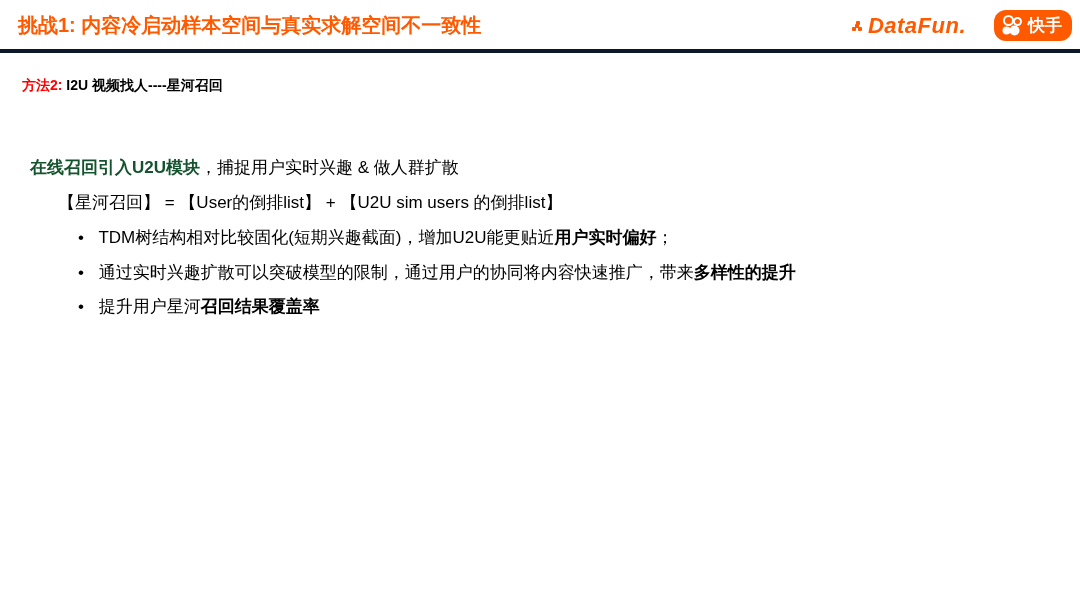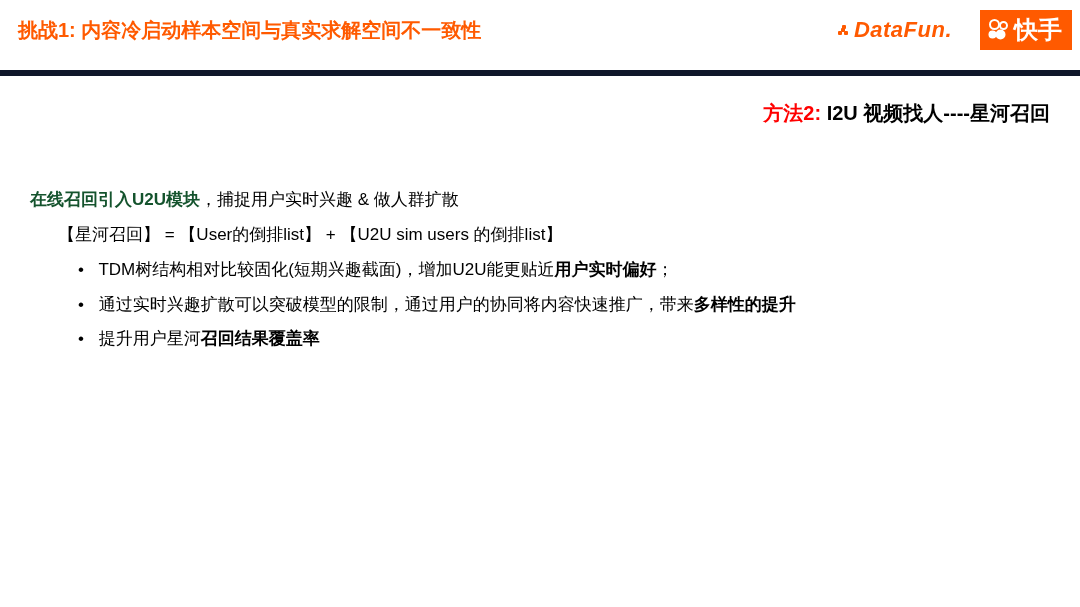--- a/index.html
+++ b/index.html
@@ -8,22 +8,22 @@
       background: #fff;
       width: 1080px;
       height: 607px;
       position: relative;
       overflow: hidden;
     }
     .header {
       display: flex;
       align-items: center;
       justify-content: space-between;
-      padding: 10px 0 20px 18px;
-      border-bottom: 6px solid #0f172a;
+      padding: 10px 0 8px 18px;
+      border-bottom: 4px solid #0f172a;
     }
     .title {
       color: #ff5a00;
       font-size: 20px;
       font-weight: bold;
     }
     .logos {
       display: flex;
       align-items: center;
       gap: 28px;
@@ -55,23 +55,23 @@
       border-radius: 1px;
     }
     .logo-datafun .dots::before { top: 2px; left: 4px; }
     .logo-datafun .dots::after { top: 8px; left: 0; box-shadow: 6px 0 #ff5a00, 3px -3px #ff5a00; }
     .logo-ks {
       display: flex;
       align-items: center;
       background: #ff5a00;
       color: #fff;
       font-weight: bold;
-      font-size: 24px;
+      font-size: 17px;
       padding: 4px 10px 4px 6px;
-      border-radius: 0;
+      border-radius: 12px;
       gap: 6px;
     }
     .ks-icon {
       width: 22px;
       height: 22px;
       position: relative;
     }
     .ks-icon::before {
       content: "";
       position: absolute;
@@ -86,24 +86,23 @@
       top: 2px; right: 0;
       width: 5px; height: 5px;
       border: 2.5px solid #fff;
       border-radius: 50%;
       box-shadow: -11px 9px 0 -0.5px #fff, -3px 9px 0 0.5px #fff;
     }
     .content {
       padding: 24px 30px 0 22px;
     }
     .method-line {
-      font-size: 20px;
+      font-size: 14px;
       font-weight: bold;
       color: #000;
-      text-align: right;
     }
     .method-label { color: #ff0000; }
     .body-text {
       margin-top: 56px;
       padding-left: 8px;
       font-size: 17px;
       line-height: 2.05;
       color: #000;
     }
     .intro-red { color: #14532d; font-weight: bold; }

